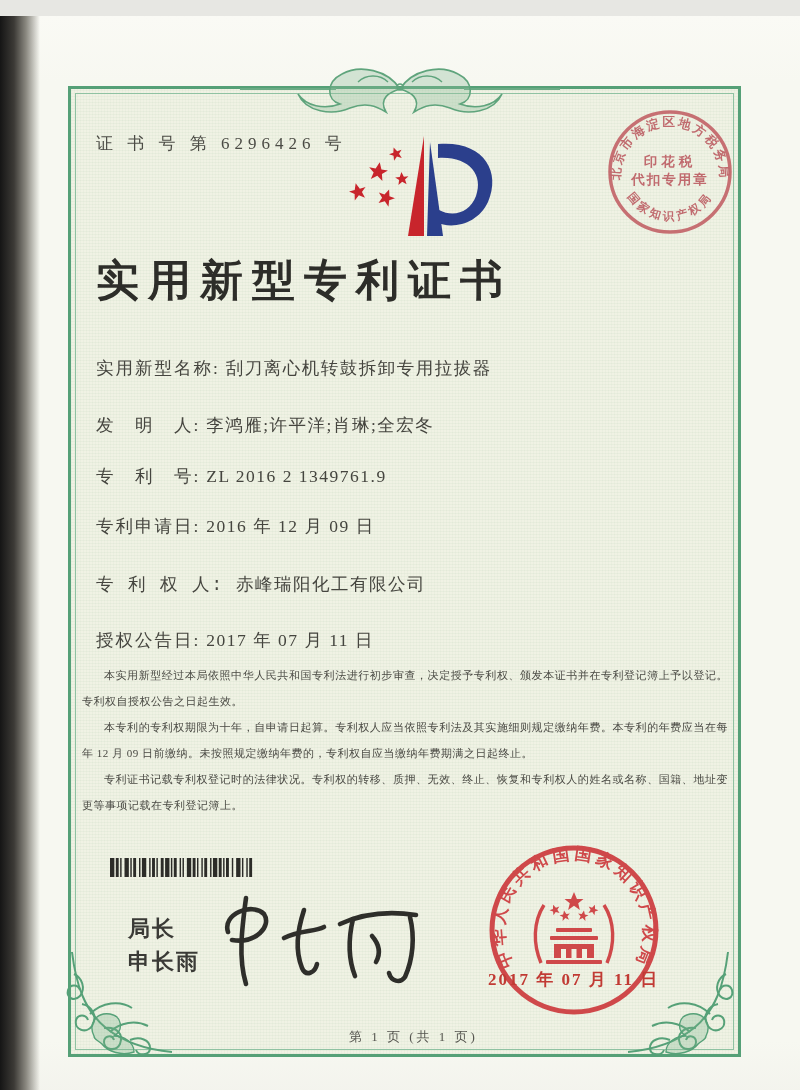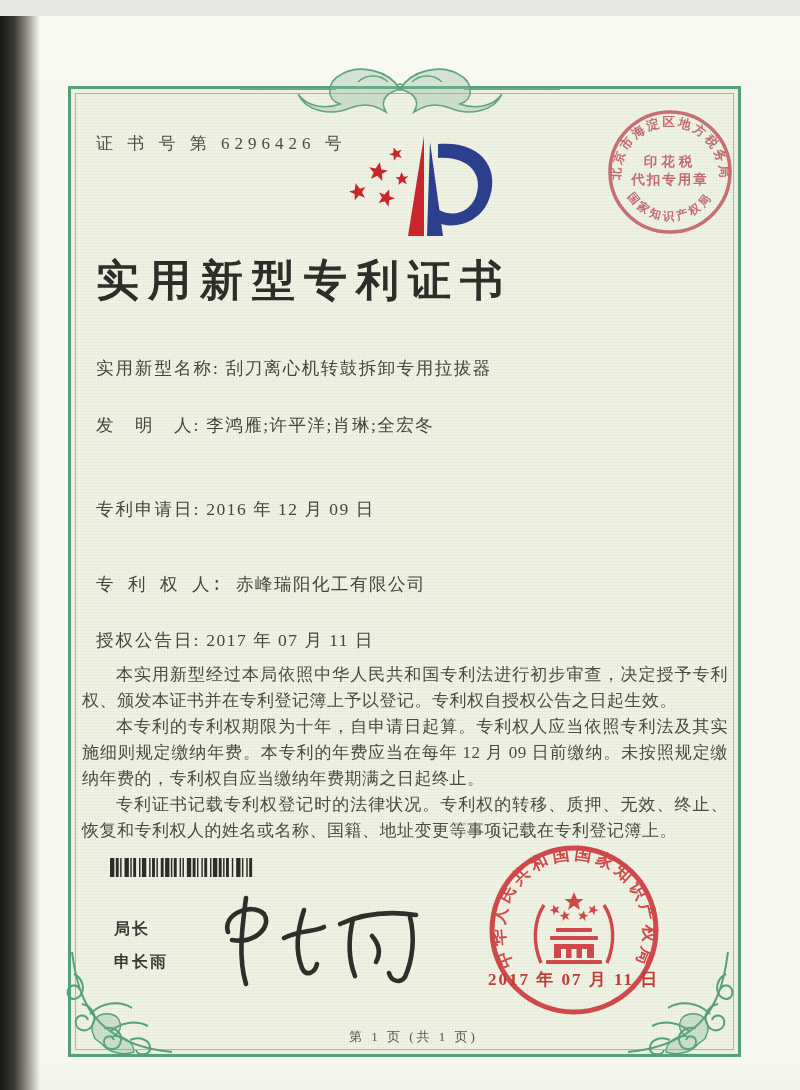--- a/index.html
+++ b/index.html
@@ -47,35 +47,35 @@
 
   .title {
     position:absolute; left:68px; top:236px; width:745px;
     text-align:left; font-size:43px; font-weight:600;
     letter-spacing:9px; color:#2d2d29;padding-left:28px;
   }
 
   .field-row { position:absolute; left:96px; font-size:17.5px; color:#45453f; letter-spacing:1.5px; white-space:nowrap; }
   .field-row .lbl { letter-spacing:2px; }
   .f0 { top:340px; } .f1 { top:397px; } .f2 { top:448px; }
-  .f3 { top:481px; } .f4 { top:556px;font-family:Liberation Mono, monospace; } .f5 { top:612px;font-family:Liberation Serif, serif; }
+  .f3 { top:498px; } .f4 { top:556px;font-family:Liberation Mono, monospace; } .f5 { top:612px;font-family:Liberation Serif, serif; }
 
   .body-text {
     position:absolute; left:82px; top:646px; width:646px;
-    font-size:17px; line-height:26px; color:#4a4a44;
+    font-size:11px; line-height:26px; color:#4a4a44;
     text-align:justify; letter-spacing:.5px;
   }
   .body-text p { text-indent:2em; margin:0; }
 
   .barcode { position:absolute; left:110px; top:842px; width:198px; height:19px; }
 
   .sig-labels {
-    position:absolute; left:114px; top:896px;
+    position:absolute; left:128px; top:896px;
     font-family:"Liberation Sans","DejaVu Sans",sans-serif;
-    font-weight:700; font-size:16px; color:#3a3a36; line-height:33px; letter-spacing:2px;
+    font-weight:700; font-size:22px; color:#3a3a36; line-height:33px; letter-spacing:2px;
   }
   .signature { position:absolute; left:212px; top:872px; width:220px; height:105px; }
 
   .seal-office { position:absolute; left:486px; top:826px; width:176px; height:176px; opacity:.92; }
   .issue-date {
     position:absolute; left:488px; top:952px; z-index:5;
     font-size:17px; color:#c13a34; letter-spacing:2px; font-weight:600;
   }
 
   .footer {
@@ -174,20 +174,24 @@
 
   <h1 class="title">实用新型专利证书</h1>
 
   <div class="field-row f1">
     <span class="lbl">发　明　人:</span>
     <span class="val">李鸿雁;许平洋;肖琳;全宏冬</span>
   </div>
   <div class="field-row f0">
     <span class="lbl">实用新型名称:</span>
     <span class="val">刮刀离心机转鼓拆卸专用拉拔器</span>
+  </div>
+  <div class="field-row f2">
+    <span class="lbl">专　利　号:</span>
+    <span class="val">ZL 2016 2 1349761.9</span>
   </div>
   <div class="field-row f3">
     <span class="lbl">专利申请日:</span>
     <span class="val">2016 年 12 月 09 日</span>
   </div>
   <div class="field-row f4">
     <span class="lbl">专 利 权 人:</span>
     <span class="val">赤峰瑞阳化工有限公司</span>
   </div>
   <div class="field-row f5">

